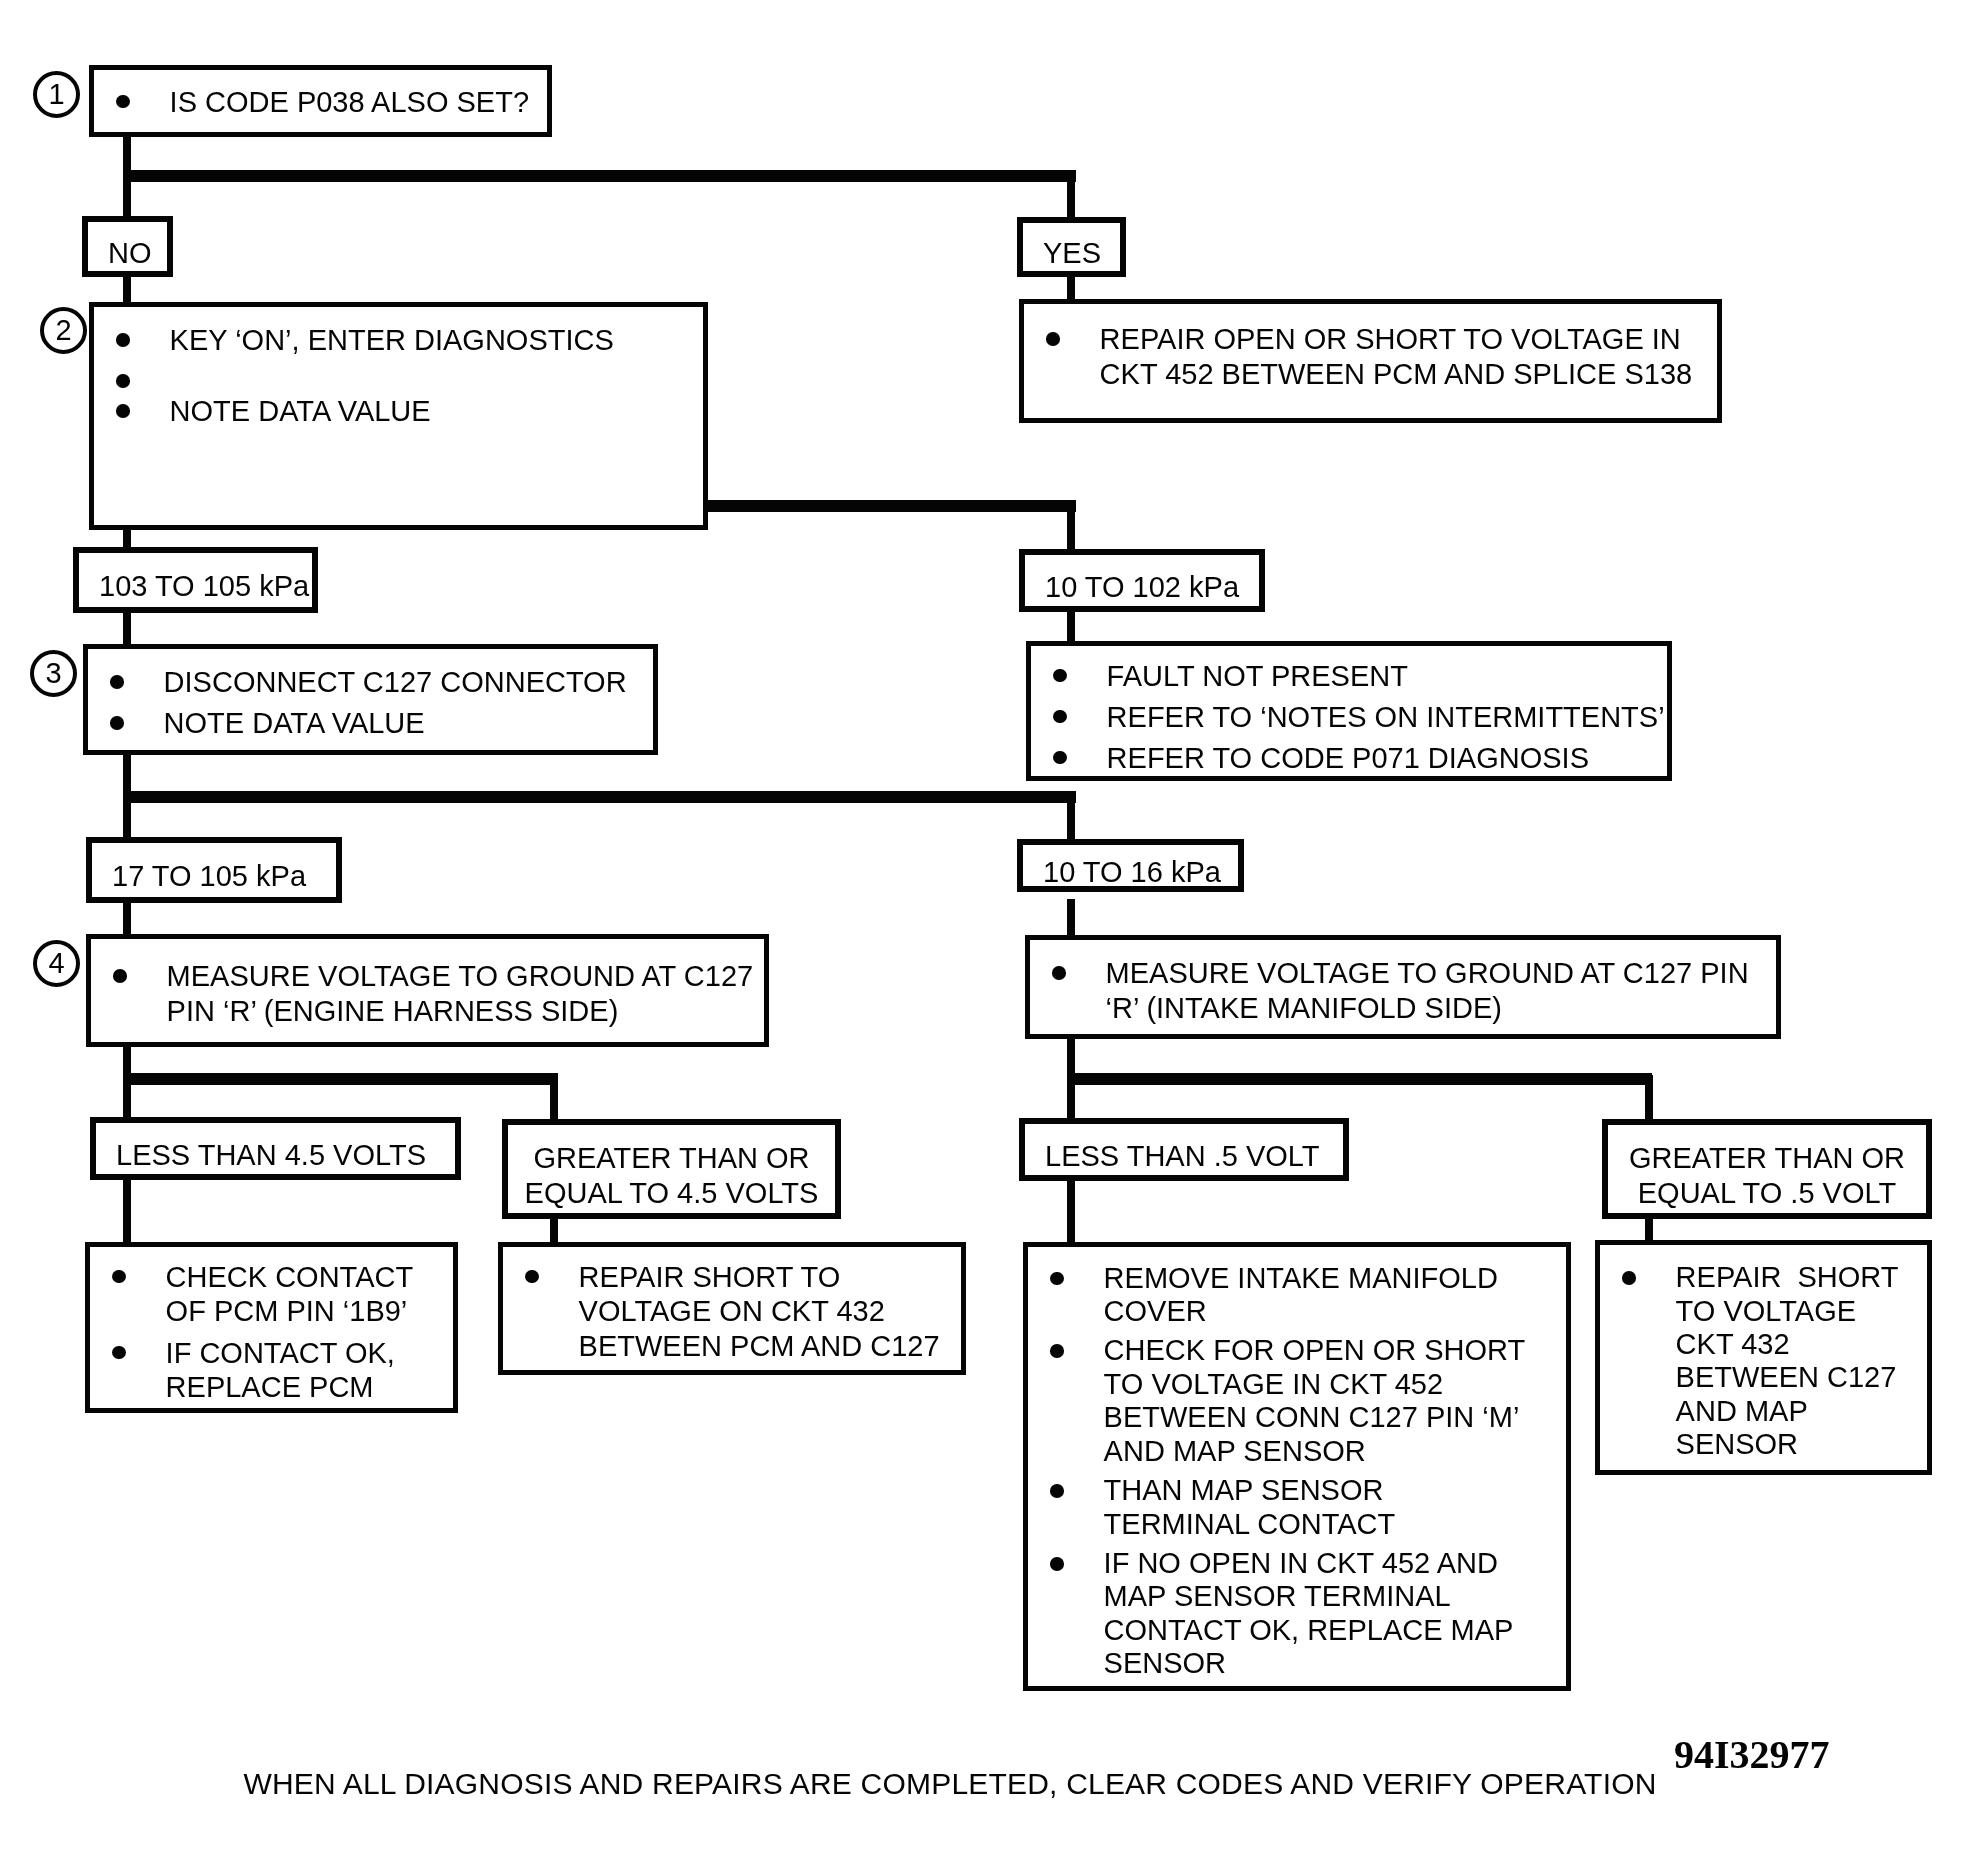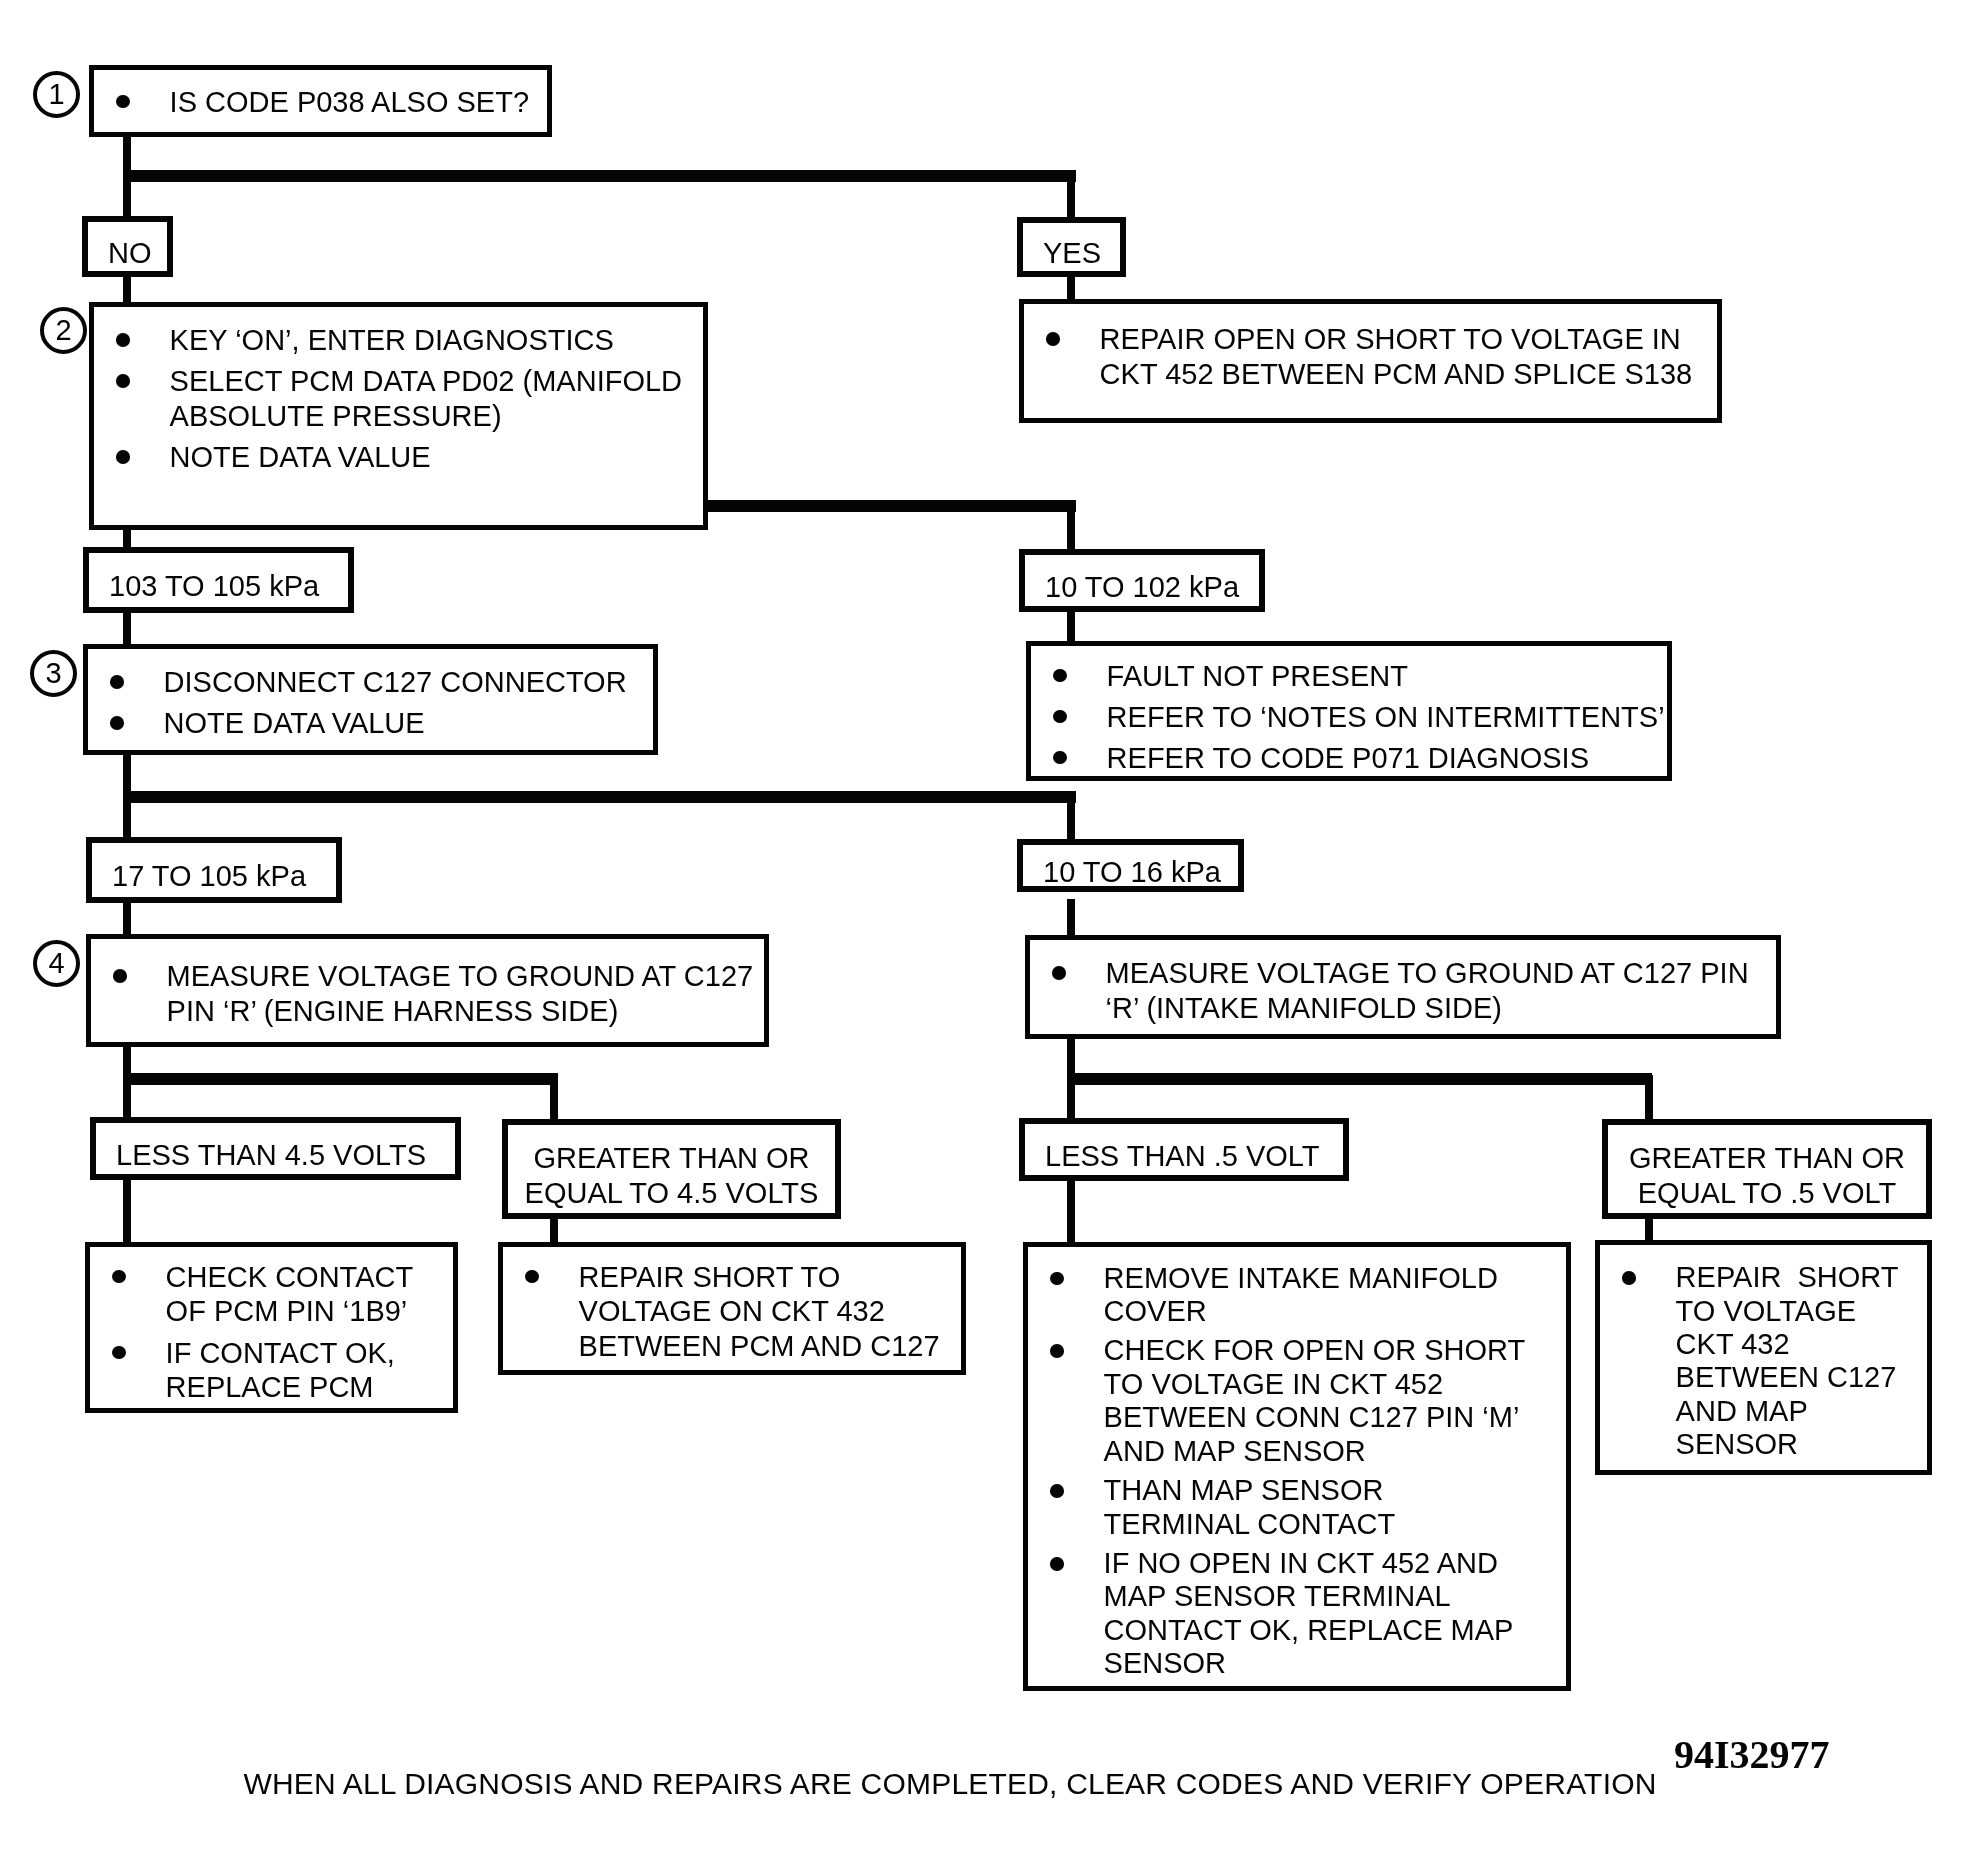--- a/index.html
+++ b/index.html
@@ -112,38 +112,36 @@
     <span class="lbl">YES</span>
   </div>
 
   <div class="node content" style="left:89px;top:302px;width:619px;height:228px;padding-top:16.3px">
     <div class="brow">
       <span class="dot"></span>
       <span class="bt">KEY ‘ON’, ENTER DIAGNOSTICS</span>
     </div>
     <div class="brow">
       <span class="dot"></span>
-      <span class="bt">SELECT PCM DATA PD02 (MANIFOLD
-ABSOLUTE PRESSURE)</span>
     </div>
     <div class="brow">
       <span class="dot"></span>
       <span class="bt">NOTE DATA VALUE</span>
     </div>
   </div>
 
   <div class="node content" style="left:1019px;top:299px;width:703px;height:124px;padding-top:18px">
     <div class="brow">
       <span class="dot"></span>
       <span class="bt">REPAIR OPEN OR SHORT TO VOLTAGE IN
 CKT 452 BETWEEN PCM AND SPLICE S138</span>
     </div>
   </div>
 
-  <div class="node labelbox" style="left:83px;top:547px;width:271px;height:66px">
+  <div class="node labelbox" style="left:73px;top:547px;width:245px;height:66px">
     <span class="lbl">103 TO 105 kPa</span>
   </div>
   <div class="node labelbox" style="left:1019px;top:549px;width:246px;height:63px">
     <span class="lbl">10 TO 102 kPa</span>
   </div>
 
   <div class="node content" style="left:83px;top:644px;width:575px;height:111px;padding-top:16.3px">
     <div class="brow">
       <span class="dot"></span>
       <span class="bt">DISCONNECT C127 CONNECTOR</span>

